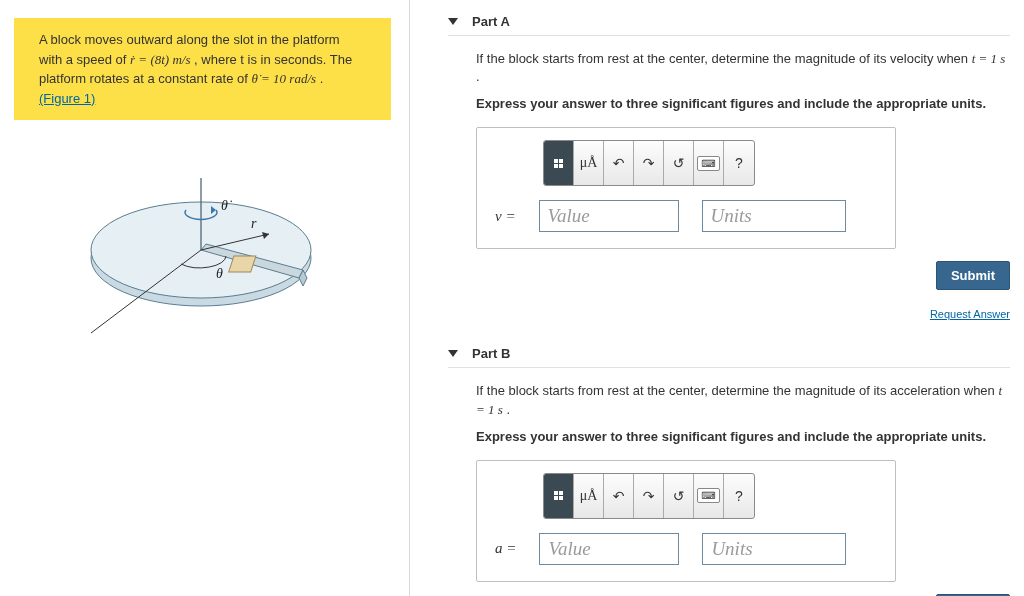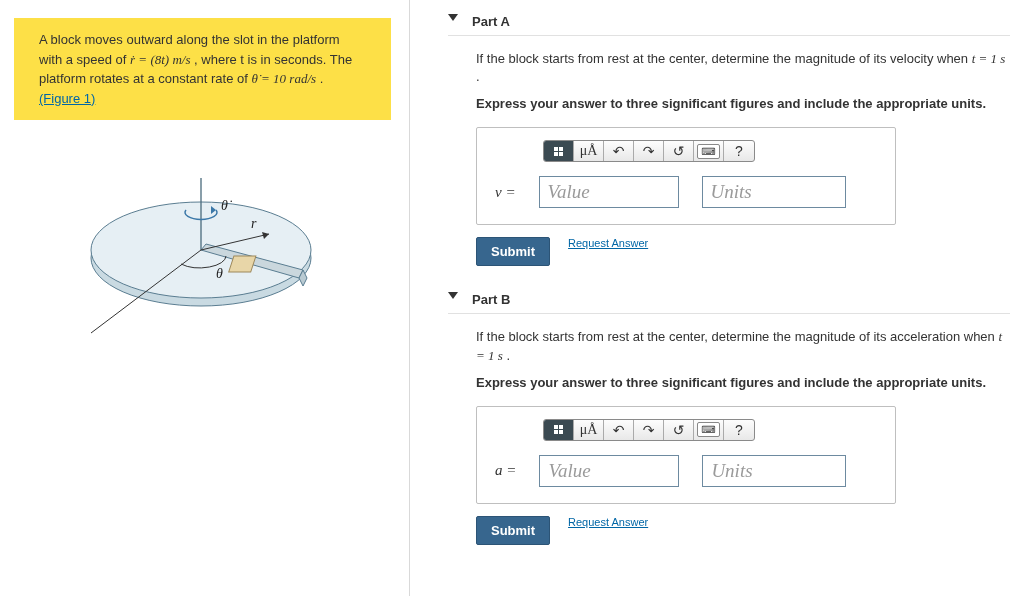--- a/index.html
+++ b/index.html
@@ -61,20 +61,21 @@
   .right-col {
     flex: 1;
     padding: 14px 14px 0 38px;
     overflow: hidden;
   }
   .part {
     margin-bottom: 26px;
   }
   .part-header {
     display: flex;
+    align-items: center;
     gap: 14px;
     padding-bottom: 6px;
     border-bottom: 1px solid #e1e1e1;
     margin-bottom: 14px;
   }
   .tri-down {
     width: 0; height: 0;
     border-left: 5px solid transparent;
     border-right: 5px solid transparent;
     border-top: 7px solid #333;
@@ -86,21 +87,21 @@
   .inst { font-weight: 700; font-size: 13px; margin-bottom: 16px; }
   .answer-frame {
     border: 1px solid #bfbfbf;
     border-radius: 2px;
     padding: 12px 18px 16px 18px;
     width: 420px;
   }
   .toolbar {
     display: flex;
     align-items: stretch;
-    height: 22px;
+    height: 46px;
     margin-bottom: 14px;
     margin-left: 48px;
     border: 1px solid #8a8a8a;
     border-radius: 3px;
     overflow: hidden;
     width: fit-content;
     background: linear-gradient(#fdfdfd,#e8e8e8);
   }
   .tool-btn {
     width: 30px;
@@ -133,23 +134,24 @@
     color: #9a9a9a;
     display: flex;
     align-items: center;
     background: #fff;
     margin-left: 15px;
   }
   .field.value { width: 140px; }
   .field.units { width: 144px; }
   .actions {
     display: flex;
-    align-items: flex-start;
+    align-items: flex-end;
     gap: 18px;
     margin-top: 12px;
+    flex-direction: column;
   }
   .submit-btn {
     background: #37668e;
     color: #fff;
     border: 1px solid #2c5476;
     border-radius: 2px;
     padding: 6px 14px;
     font-size: 13px;
     font-weight: 700;
     cursor: pointer;

